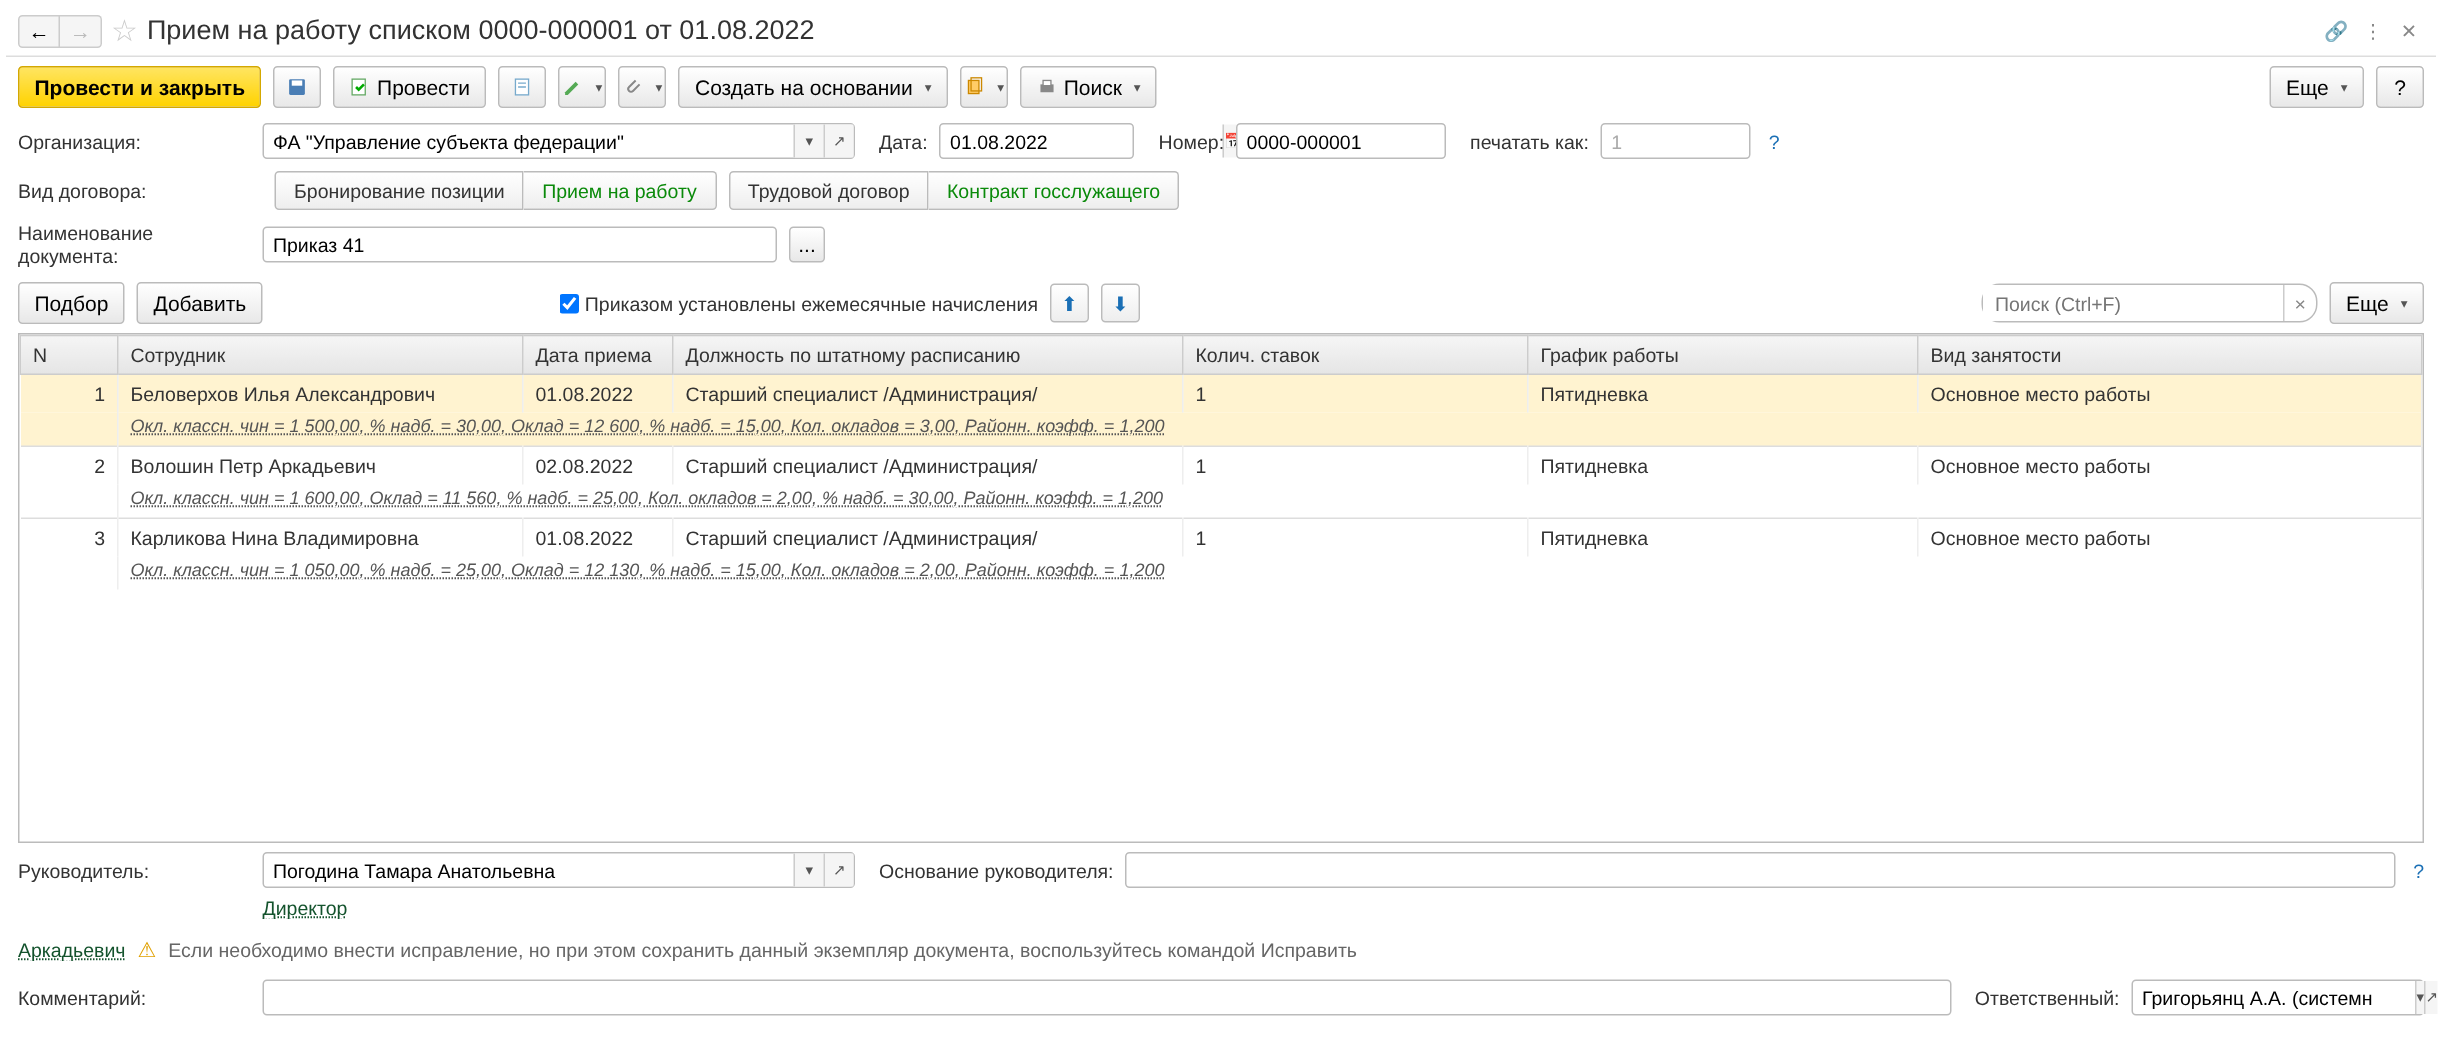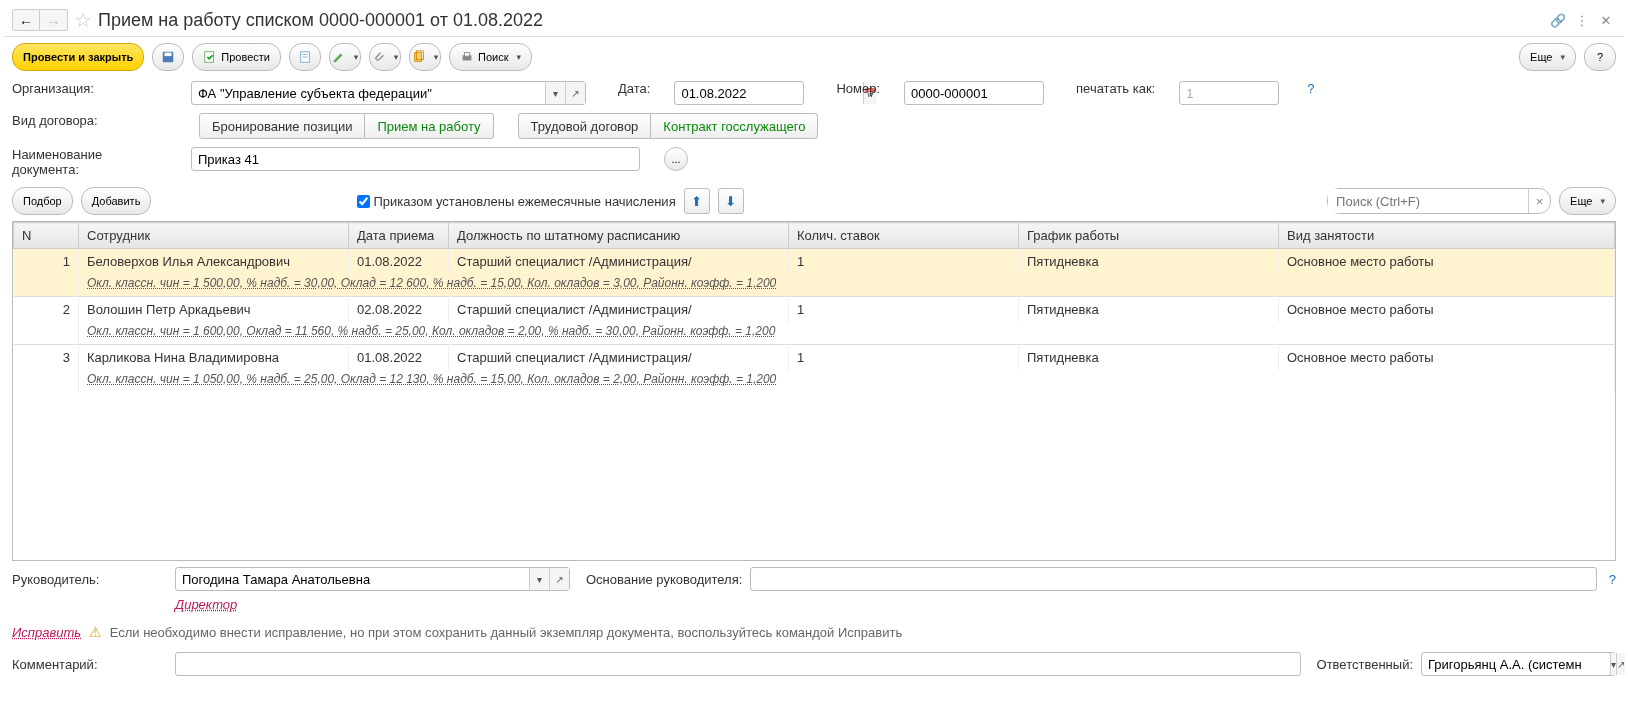--- a/index.html
+++ b/index.html
@@ -5,26 +5,26 @@
 * { box-sizing: border-box; margin: 0; padding: 0; }
 body { font-family: Arial, sans-serif; font-size: 13px; color: #333; background: #fff; padding: 4px; }
 .header { display: flex; align-items: center; padding: 4px 8px; border-bottom: 1px solid #ddd; }
 .nav-btn { width: 28px; height: 22px; border: 1px solid #ccc; background: #f5f5f5; display: inline-flex; align-items: center; justify-content: center; cursor: pointer; font-size: 14px; }
 .nav-btn:first-child { border-radius: 3px 0 0 3px; }
 .nav-btn:nth-child(2) { border-radius: 0 3px 3px 0; border-left: none; }
 .star-btn { margin: 0 6px; color: #ccc; font-size: 20px; cursor: pointer; }
 .title { font-size: 18px; font-weight: normal; flex: 1; }
 .hdr-icon { width: 20px; height: 20px; display: inline-flex; align-items: center; justify-content: center; cursor: pointer; color: #888; margin-left: 4px; }
 .toolbar { display: flex; align-items: center; gap: 8px; padding: 6px 8px; }
-.btn { height: 28px; padding: 0 10px; border: 1px solid #bbb; background: linear-gradient(#fff, #e8e8e8); border-radius: 13px; display: inline-flex; align-items: center; gap: 4px; cursor: pointer; font-size: 11px; }
+.btn { height: 28px; padding: 0 10px; border: 1px solid #bbb; background: linear-gradient(#fff, #e8e8e8); border-radius: 3px; display: inline-flex; align-items: center; gap: 4px; cursor: pointer; font-size: 14px; }
 .btn-yellow { background: linear-gradient(#ffe561, #ffd200); border-color: #d4a800; font-weight: bold; }
 .btn-icon { width: 32px; padding: 0; justify-content: center; }
 .btn.drop::after { content: "▾"; font-size: 9px; margin-left: 4px; color: #555; }
 .spacer { flex: 1; }
-.form-row { display: flex; align-items: flex-start; gap: 24px; padding: 4px 8px; }
+.form-row { display: flex; align-items: center; gap: 8px; padding: 4px 8px; }
 .form-label { width: 155px; }
 .input-group { display: flex; border: 1px solid #bbb; border-radius: 3px; height: 24px; background: #fff; }
 .input-group input { border: none; outline: none; padding: 0 6px; font-size: 13px; background: transparent; }
 .input-group .ig-btn { width: 20px; border-left: 1px solid #ccc; display: flex; align-items: center; justify-content: center; cursor: pointer; font-size: 10px; color: #555; background: #f5f5f5; }
 .segmented { display: flex; }
 .seg-btn { height: 26px; padding: 0 12px; border: 1px solid #bbb; background: linear-gradient(#fff, #eee); display: flex; align-items: center; cursor: pointer; font-size: 13px; }
 .seg-btn:not(:first-child) { border-left: none; }
 .seg-btn:first-child { border-radius: 3px 0 0 3px; }
 .seg-btn:last-child { border-radius: 0 3px 3px 0; }
 .seg-btn.active { color: #0a8a0a; }
@@ -37,21 +37,21 @@
 .table-wrap { margin: 0 8px; border: 1px solid #bbb; height: 340px; overflow: auto; }
 table { border-collapse: collapse; width: 100%; }
 thead th { background: linear-gradient(#f5f5f5,#e5e5e5); border: 1px solid #ccc; padding: 5px 8px; text-align: left; font-weight: normal; font-size: 13px; }
 tbody td { border-right: 1px solid #eee; padding: 5px 8px; vertical-align: top; }
 tbody tr.main-row { border-top: 1px solid #ddd; }
 tbody tr.highlighted td { background: #fff3d0; }
 tbody tr.highlighted.main-row td { border-top: 1px solid #d0c080; }
 .detail-row td { font-style: italic; text-decoration: underline dotted; color: #555; font-size: 12px; padding-top: 2px; padding-bottom: 6px; }
 .row-n { text-align: right; width: 60px; }
 .footer-row { display: flex; align-items: center; gap: 8px; padding: 6px 8px; }
-.link { color: #be185d; text-decoration: underline dotted; cursor: pointer; font-style: italic; }
+.link { color: #14532d; text-decoration: underline dotted; cursor: pointer; }
 .warn-icon { color: #e0a000; font-size: 14px; }
 .warn-text { color: #666; }
 .svg-ico { width: 14px; height: 14px; }
 .blue { color: #1a6fb5; }
 .last-row { display: flex; align-items: center; gap: 8px; padding: 6px 8px; }
 </style>
 </head>
 <body>
 
 <div class="header">
@@ -90,20 +90,23 @@
     </button>
   <button class="btn btn-icon drop">
       <svg class="svg-ico" viewBox="0 0 16 16">
         <path d="M2 12l8-8 2 2-8 8H2v-2z" fill="#5a5"></path>
       </svg>
     </button>
   <button class="btn btn-icon drop">
       <svg class="svg-ico" viewBox="0 0 16 16">
         <path d="M10 3l-5 5a2 2 0 003 3l5-5" fill="none" stroke="#888" stroke-width="1.5"></path>
       </svg>
+    </button>
+  <button class="btn drop">
+      <span>Создать на основании</span>
     </button>
   <button class="btn btn-icon drop">
       <svg class="svg-ico" viewBox="0 0 16 16">
         <rect x="3" y="3" width="8" height="10" fill="#fc6" stroke="#c80"></rect>
         <rect x="5" y="1" width="8" height="10" fill="none" stroke="#c80"></rect>
       </svg>
     </button>
   <button class="btn drop">
       <svg class="svg-ico" viewBox="0 0 16 16">
         <rect x="3" y="6" width="10" height="6" fill="#888"></rect>
@@ -158,21 +161,21 @@
         <span>Трудовой договор</span>
       </div>
     <div class="seg-btn active">
         <span>Контракт госслужащего</span>
       </div>
   </div>
 </div>
 
 <div class="form-row">
   <span class="form-label">Наименование документа:</span>
-  <div class="input-group" style="width:449px">
+  <div class="input-group" style="width:343px">
       <input style="flex: 1 1 0%;" value="Приказ 41">
     </div>
   <button class="btn btn-icon" style="width:24px;height:24px">
       <span>...</span>
     </button>
 </div>
 
 <div class="table-toolbar">
   <button class="btn">
       <span>Подбор</span>
@@ -271,21 +274,21 @@
     </div>
   <span class="blue" style="cursor:pointer;margin-left:4px">?</span>
 </div>
 
 <div class="footer-row" style="padding-top:0">
   <span class="form-label"></span>
   <span class="link">Директор</span>
 </div>
 
 <div class="footer-row">
-  <span class="link">Исправить</span>
+  <span class="link">Аркадьевич</span>
   <span class="warn-icon">⚠</span>
   <span class="warn-text">Если необходимо внести исправление, но при этом сохранить данный экземпляр документа, воспользуйтесь командой Исправить</span>
 </div>
 
 <div class="last-row">
   <span class="form-label">Комментарий:</span>
   <div class="input-group" style="flex:1">
       <input style="flex: 1 1 0%;">
     </div>
   <span style="margin-left:8px">Ответственный:</span>

